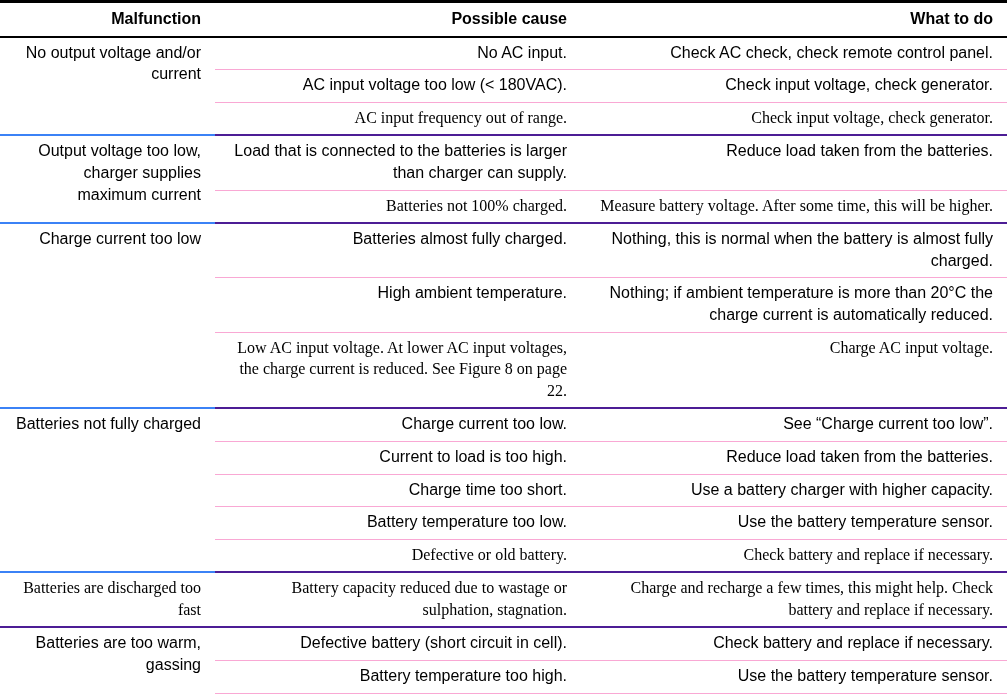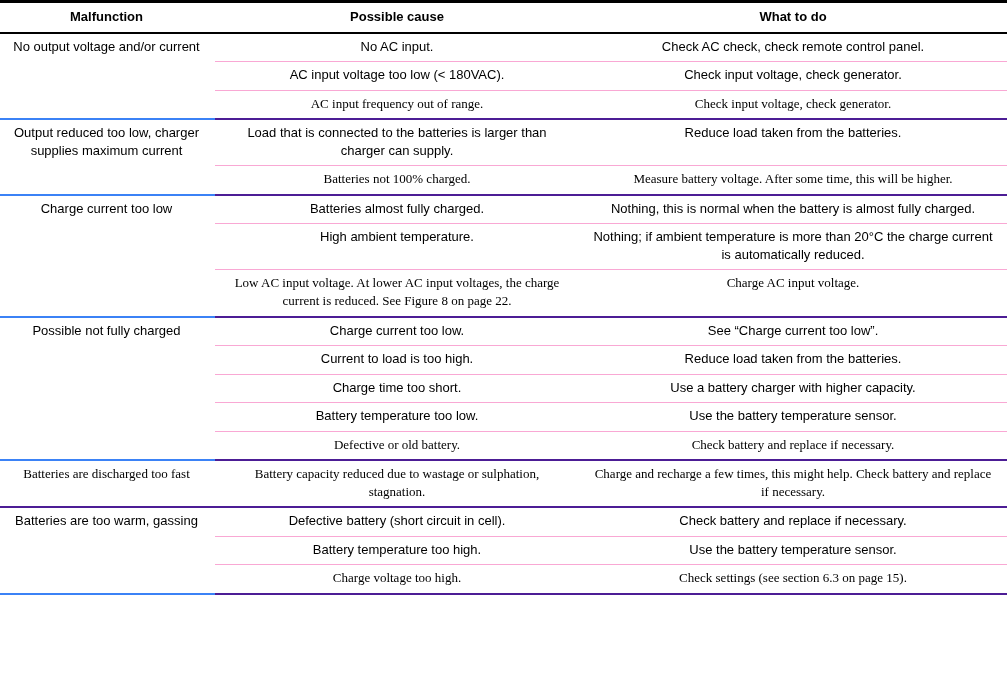--- a/index.html
+++ b/index.html
@@ -18,22 +18,22 @@
   table.trouble {
     border-collapse: collapse;
     width: 1007px;
     table-layout: fixed;
   }
   col.c-malf   { width: 215px; }
   col.c-cause  { width: 366px; }
   col.c-action { width: 426px; }
   th, td {
     vertical-align: top;
-    text-align: center;
-    font-size: 13px;
+    text-align: right;
+    font-size: 16px;
     line-height: 1.35;
     color: #000000;
     padding: 4px 14px 6px 12px;
     box-sizing: border-box;
     word-wrap: break-word;
   }
   thead th {
     font-weight: bold;
     border-top: 3px solid #000000;
     border-bottom: 2px solid #000000;
@@ -78,21 +78,21 @@
       <tr>
         <td class="cause">AC input voltage too low (&lt; 180VAC).</td>
         <td class="action">Check input voltage, check generator.</td>
       </tr>
       <tr class="group-end">
         <td class="cause">AC input frequency out of range.</td>
         <td class="action">Check input voltage, check generator.</td>
       </tr>
 
       <tr>
-        <td class="malf" rowspan="2">Output reduced too low, charger supplies maximum current</td>
+        <td class="malf" rowspan="2">Output voltage too low, charger supplies maximum current</td>
         <td class="cause">Load that is connected to the batteries is larger than charger can supply.</td>
         <td class="action">Reduce load taken from the batteries.</td>
       </tr>
       <tr class="group-end">
         <td class="cause">Batteries not 100% charged.</td>
         <td class="action">Measure battery voltage. After some time, this will be higher.</td>
       </tr>
 
       <tr>
         <td class="malf" rowspan="3">Charge current too low</td>
@@ -102,21 +102,21 @@
       <tr>
         <td class="cause">High ambient temperature.</td>
         <td class="action">Nothing; if ambient temperature is more than 20°C the charge current is automatically reduced.</td>
       </tr>
       <tr class="group-end">
         <td class="cause">Low AC input voltage. At lower AC input voltages, the charge current is reduced. See Figure 8 on page 22.</td>
         <td class="action">Charge AC input voltage.</td>
       </tr>
 
       <tr>
-        <td class="malf" rowspan="5">Possible not fully charged</td>
+        <td class="malf" rowspan="5">Batteries not fully charged</td>
         <td class="cause">Charge current too low.</td>
         <td class="action">See “Charge current too low”.</td>
       </tr>
       <tr>
         <td class="cause">Current to load is too high.</td>
         <td class="action">Reduce load taken from the batteries.</td>
       </tr>
       <tr>
         <td class="cause">Charge time too short.</td>
         <td class="action">Use a battery charger with higher capacity.</td>

